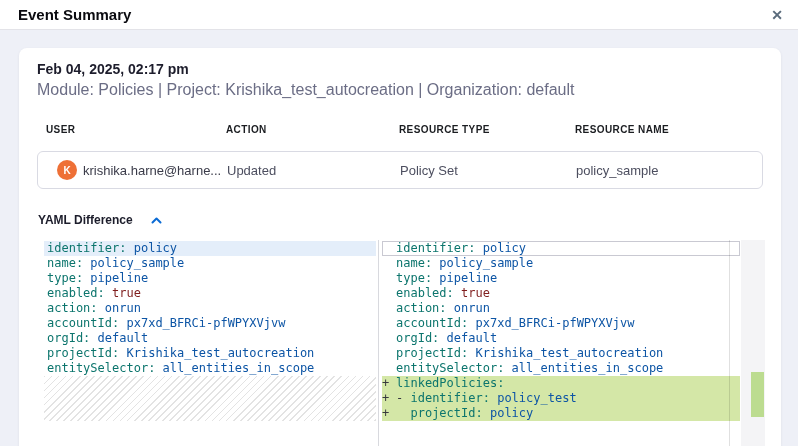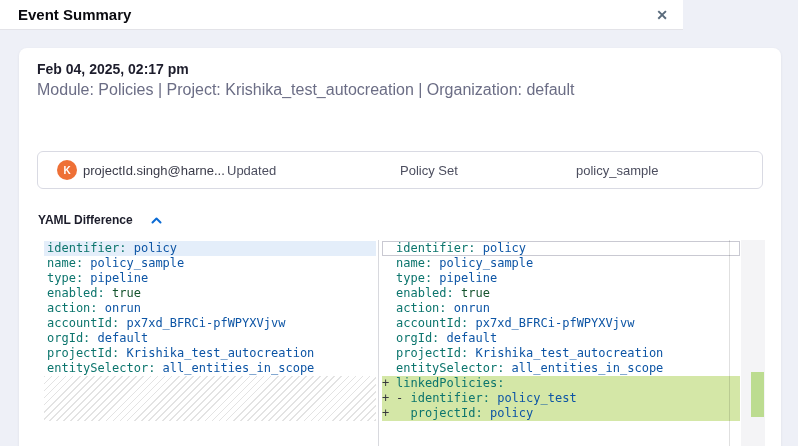--- a/index.html
+++ b/index.html
@@ -1,20 +1,20 @@
 <!DOCTYPE html>
 <html><head>
 <meta charset="utf-8">
 <style>
   * { margin:0; padding:0; box-sizing:border-box; }
   html,body { width:798px; height:446px; overflow:hidden; }
   body { font-family:"Liberation Sans", sans-serif; background:#eef0f7; position:relative; }
 
   
-  .topbar { position:absolute; left:0; top:0; width:683px; height:30px; background:#ffffff;
+  .topbar { position:absolute; left:0; top:0; width:798px; height:30px; background:#ffffff;
             border-bottom:1px solid #e3e3e8; z-index:5; }
   .topbar .title { position:absolute; left:18px; top:6px; font-size:15px; font-weight:700; color:#0a0a0f; }
   .close-btn { position:absolute; right:10px; top:4px; width:22px; height:22px; border:none; background:transparent;
                color:#5a6b7c; font-size:14px; font-weight:700; cursor:pointer; line-height:22px; text-align:center; }
 
   
   .card { position:absolute; left:19px; top:48px; width:762px; height:398px; background:#ffffff;
           border-radius:8px 8px 0 0; box-shadow:0 1px 3px rgba(40,41,61,.08); overflow:hidden;padding-left:37px; }
 
   .event-date { position:absolute; left:18px; top:13px; font-size:14px; font-weight:700; color:#1d1d2c; }
@@ -45,21 +45,21 @@
   .pane-left  { position:absolute; left:0; top:1px; width:332px; }
   .pane-right { position:absolute; left:338px; top:1px; width:358px; }
   .code-line { height:15px; white-space:pre; display:flex; }
   .pane-left .code-line { padding-left:3px; }
   .gutter { display:inline-block; width:14px; flex:0 0 14px; color:#37383f; }
   .cursor-fill { background:#e4eefa; }
   .cursor-outline { box-shadow:inset 0 0 0 1px #c9c9d2; }
   .added-line { background:#d4e7a7; }
   .tok-key { color:#0c756d; }
   .tok-string { color:#0d55a5; }
-  .tok-boolean { color:#14532d;text-align:center; }
+  .tok-boolean { color:#7f1d1d;text-align:center; }
   .tok-punct { color:#37383f; }
   .hatch-block { position:absolute; left:0; top:136px; width:332px; height:45px;
                  background:repeating-linear-gradient(135deg,#e3e3e3 0 1.2px,transparent 1.2px 5px); }
   .divider { position:absolute; left:334px; top:0; width:1px; height:206px; background:#d8d9de; }
   .scroll-edge { position:absolute; left:685px; top:0; width:1px; height:206px; background:rgba(0,0,0,.12); }
   .overview-ruler { position:absolute; left:697px; top:0; width:24px; height:206px; background:#f4f4f6; cursor:pointer; }
   .ruler-marker { position:absolute; left:10px; top:132px; width:13px; height:45px; background:#bcdc90; }
 </style>
 </head>
 <body>
@@ -67,25 +67,31 @@
 <div class="topbar">
   <span class="title">Event Summary</span>
   <button class="close-btn"><span>✕</span></button>
 </div>
 
 <div class="card">
 
   <div class="event-date">Feb 04, 2025, 02:17 pm</div>
   <div class="event-meta">Module: Policies | Project: Krishika_test_autocreation | Organization: default</div>
 
+  <div class="tbl-head">
+    <div class="th">USER</div>
+    <div class="th">ACTION</div>
+    <div class="th">RESOURCE TYPE</div>
+    <div class="th">RESOURCE NAME</div>
+  </div>
 
   <div class="tbl-row">
     <div class="td user-cell">
       <span class="avatar">K</span>
-      <span class="user-name">projectId.singh@harne...</span>
+      <span class="user-name">krishika.harne@harne...</span>
     </div>
     <div class="td">Updated</div>
     <div class="td">Policy Set</div>
     <div class="td">policy_sample</div>
   </div>
 
   <button class="yaml-toggle">
     <span class="lbl">YAML Difference</span>
     <svg class="chev" viewBox="0 0 11 7">
       <path d="M1.5 5.5 L5.5 1.5 L9.5 5.5" fill="none" stroke="#0b6bd4" stroke-width="2" stroke-linecap="round" stroke-linejoin="round"></path>

